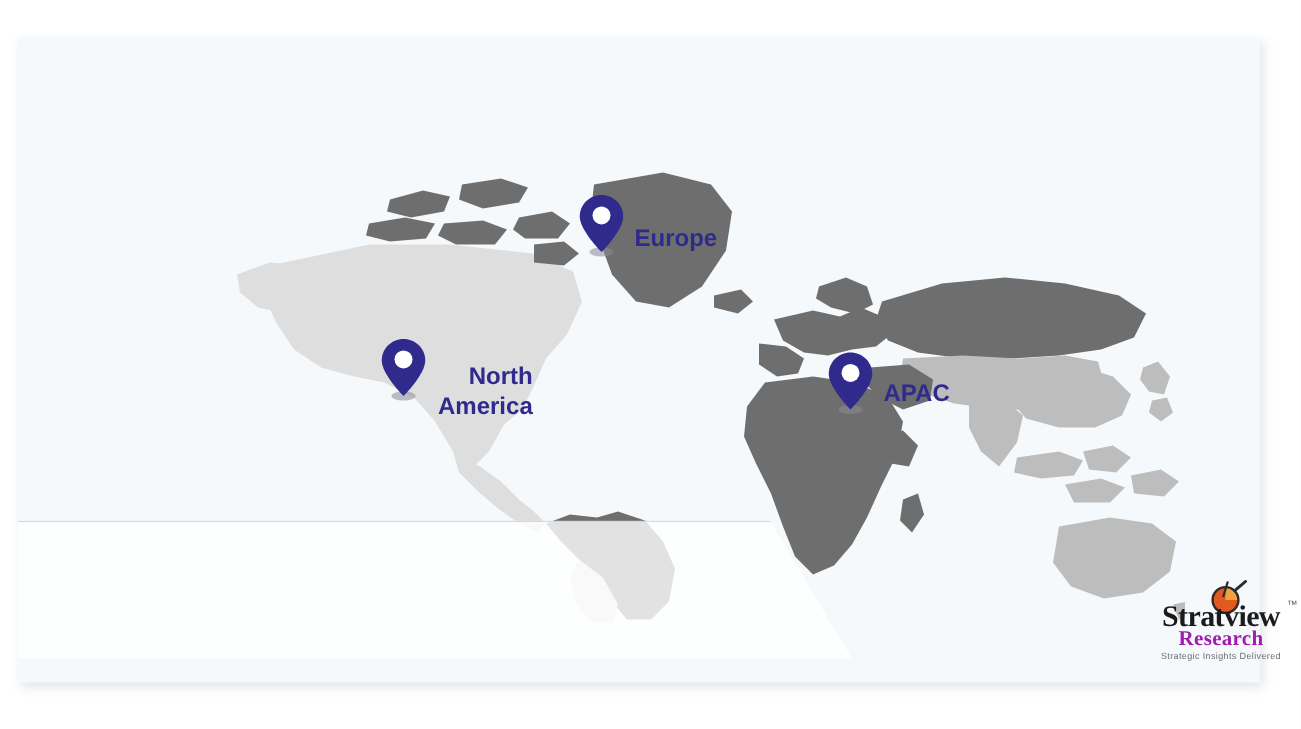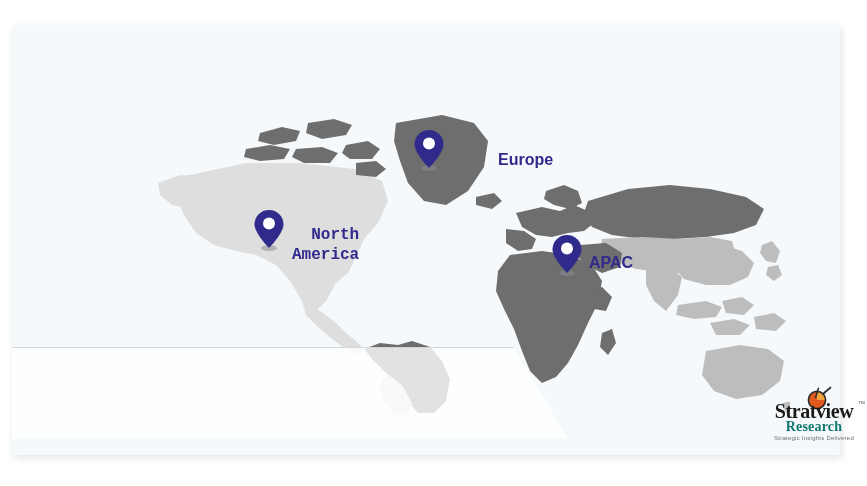--- a/index.html
+++ b/index.html
@@ -31,23 +31,23 @@
   .map-wrap svg{display:block;width:640px;height:310px;}
 
   
   .marker{position:absolute;display:flex;align-items:flex-start;}
   .pin{position:relative;width:34px;height:44px;flex:none;}
   .pin svg{display:block;width:34px;height:44px;}
   .mlabel{
     font-size:16px;font-weight:bold;color:#2f2a8c;
     line-height:1.22;white-space:pre-line;margin-top:18px;
   }
-  #marker-europe{left:412px;top:128px;gap:47px;}
+  #marker-europe{left:384px;top:128px;}
   #marker-europe .mlabel{margin-left:5px;margin-top:22px;}
-  #marker-north-america{left:252px;top:208px;font-family:Liberation Mono, monospace;}
+  #marker-north-america{left:252px;top:224px;}
   #marker-north-america .mlabel{margin-left:6px;text-align:right;margin-top:18px;}
   #marker-apac{left:550px;top:233px;}
   #marker-apac .mlabel{margin-left:5px;margin-top:20px;}
 
   
   .banner{
     position:absolute;left:12px;top:347px;width:560px;height:92px;
     background:rgba(255,255,255,.80);
     clip-path:polygon(0 0, 501px 0, 556px 92px, 0 92px);
     border-top:1px solid rgba(205,210,218,.85);
@@ -66,21 +66,21 @@
     position:absolute;left:0;top:14px;width:104px;text-align:center;
     font-size:20px;font-weight:bold;color:#1b1b1b;letter-spacing:-.4px;
     font-family:"Liberation Serif", serif;
   }
   .logo .tm{
     position:absolute;right:1px;top:14px;font-size:7px;color:#55555c;
     font-family:"Liberation Sans", sans-serif;
   }
   .logo .l2{
     position:absolute;left:0;top:33px;width:104px;text-align:center;
-    font-size:14px;font-weight:bold;color:#0f766e;letter-spacing:.2px;
+    font-size:14px;font-weight:bold;color:#a21caf;letter-spacing:.2px;
     font-family:"Liberation Serif", serif;
   }
   .logo .l3{
     position:absolute;left:0;top:49px;width:104px;text-align:center;
     font-size:6px;color:#6c6c74;letter-spacing:.25px;
     font-family:"Liberation Sans", sans-serif;
   }
 </style>
 </head>
 <body>

